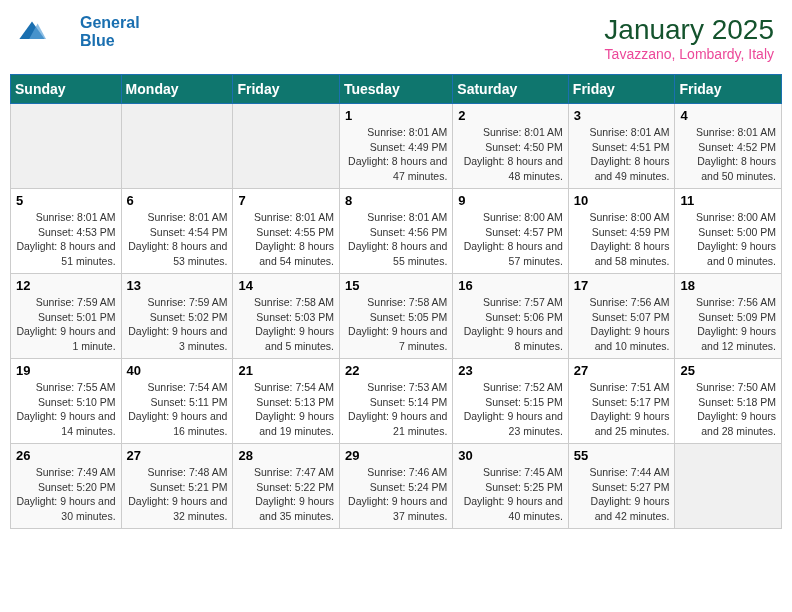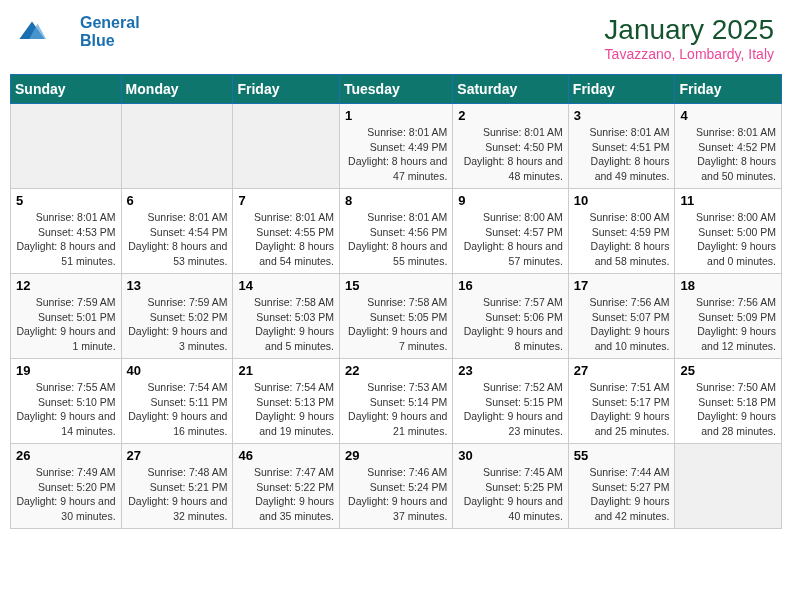--- a/index.html
+++ b/index.html
@@ -230,21 +230,21 @@
       <tr>
         <td>
           <span class="day-number">26</span>
           <div class="day-info">Sunrise: 7:49 AM<br>Sunset: 5:20 PM<br>Daylight: 9 hours and 30 minutes.</div>
         </td>
         <td>
           <span class="day-number">27</span>
           <div class="day-info">Sunrise: 7:48 AM<br>Sunset: 5:21 PM<br>Daylight: 9 hours and 32 minutes.</div>
         </td>
         <td>
-          <span class="day-number">46</span>
+          <span class="day-number">28</span>
           <div class="day-info">Sunrise: 7:47 AM<br>Sunset: 5:22 PM<br>Daylight: 9 hours and 35 minutes.</div>
         </td>
         <td>
           <span class="day-number">29</span>
           <div class="day-info">Sunrise: 7:46 AM<br>Sunset: 5:24 PM<br>Daylight: 9 hours and 37 minutes.</div>
         </td>
         <td>
           <span class="day-number">30</span>
           <div class="day-info">Sunrise: 7:45 AM<br>Sunset: 5:25 PM<br>Daylight: 9 hours and 40 minutes.</div>
         </td>

